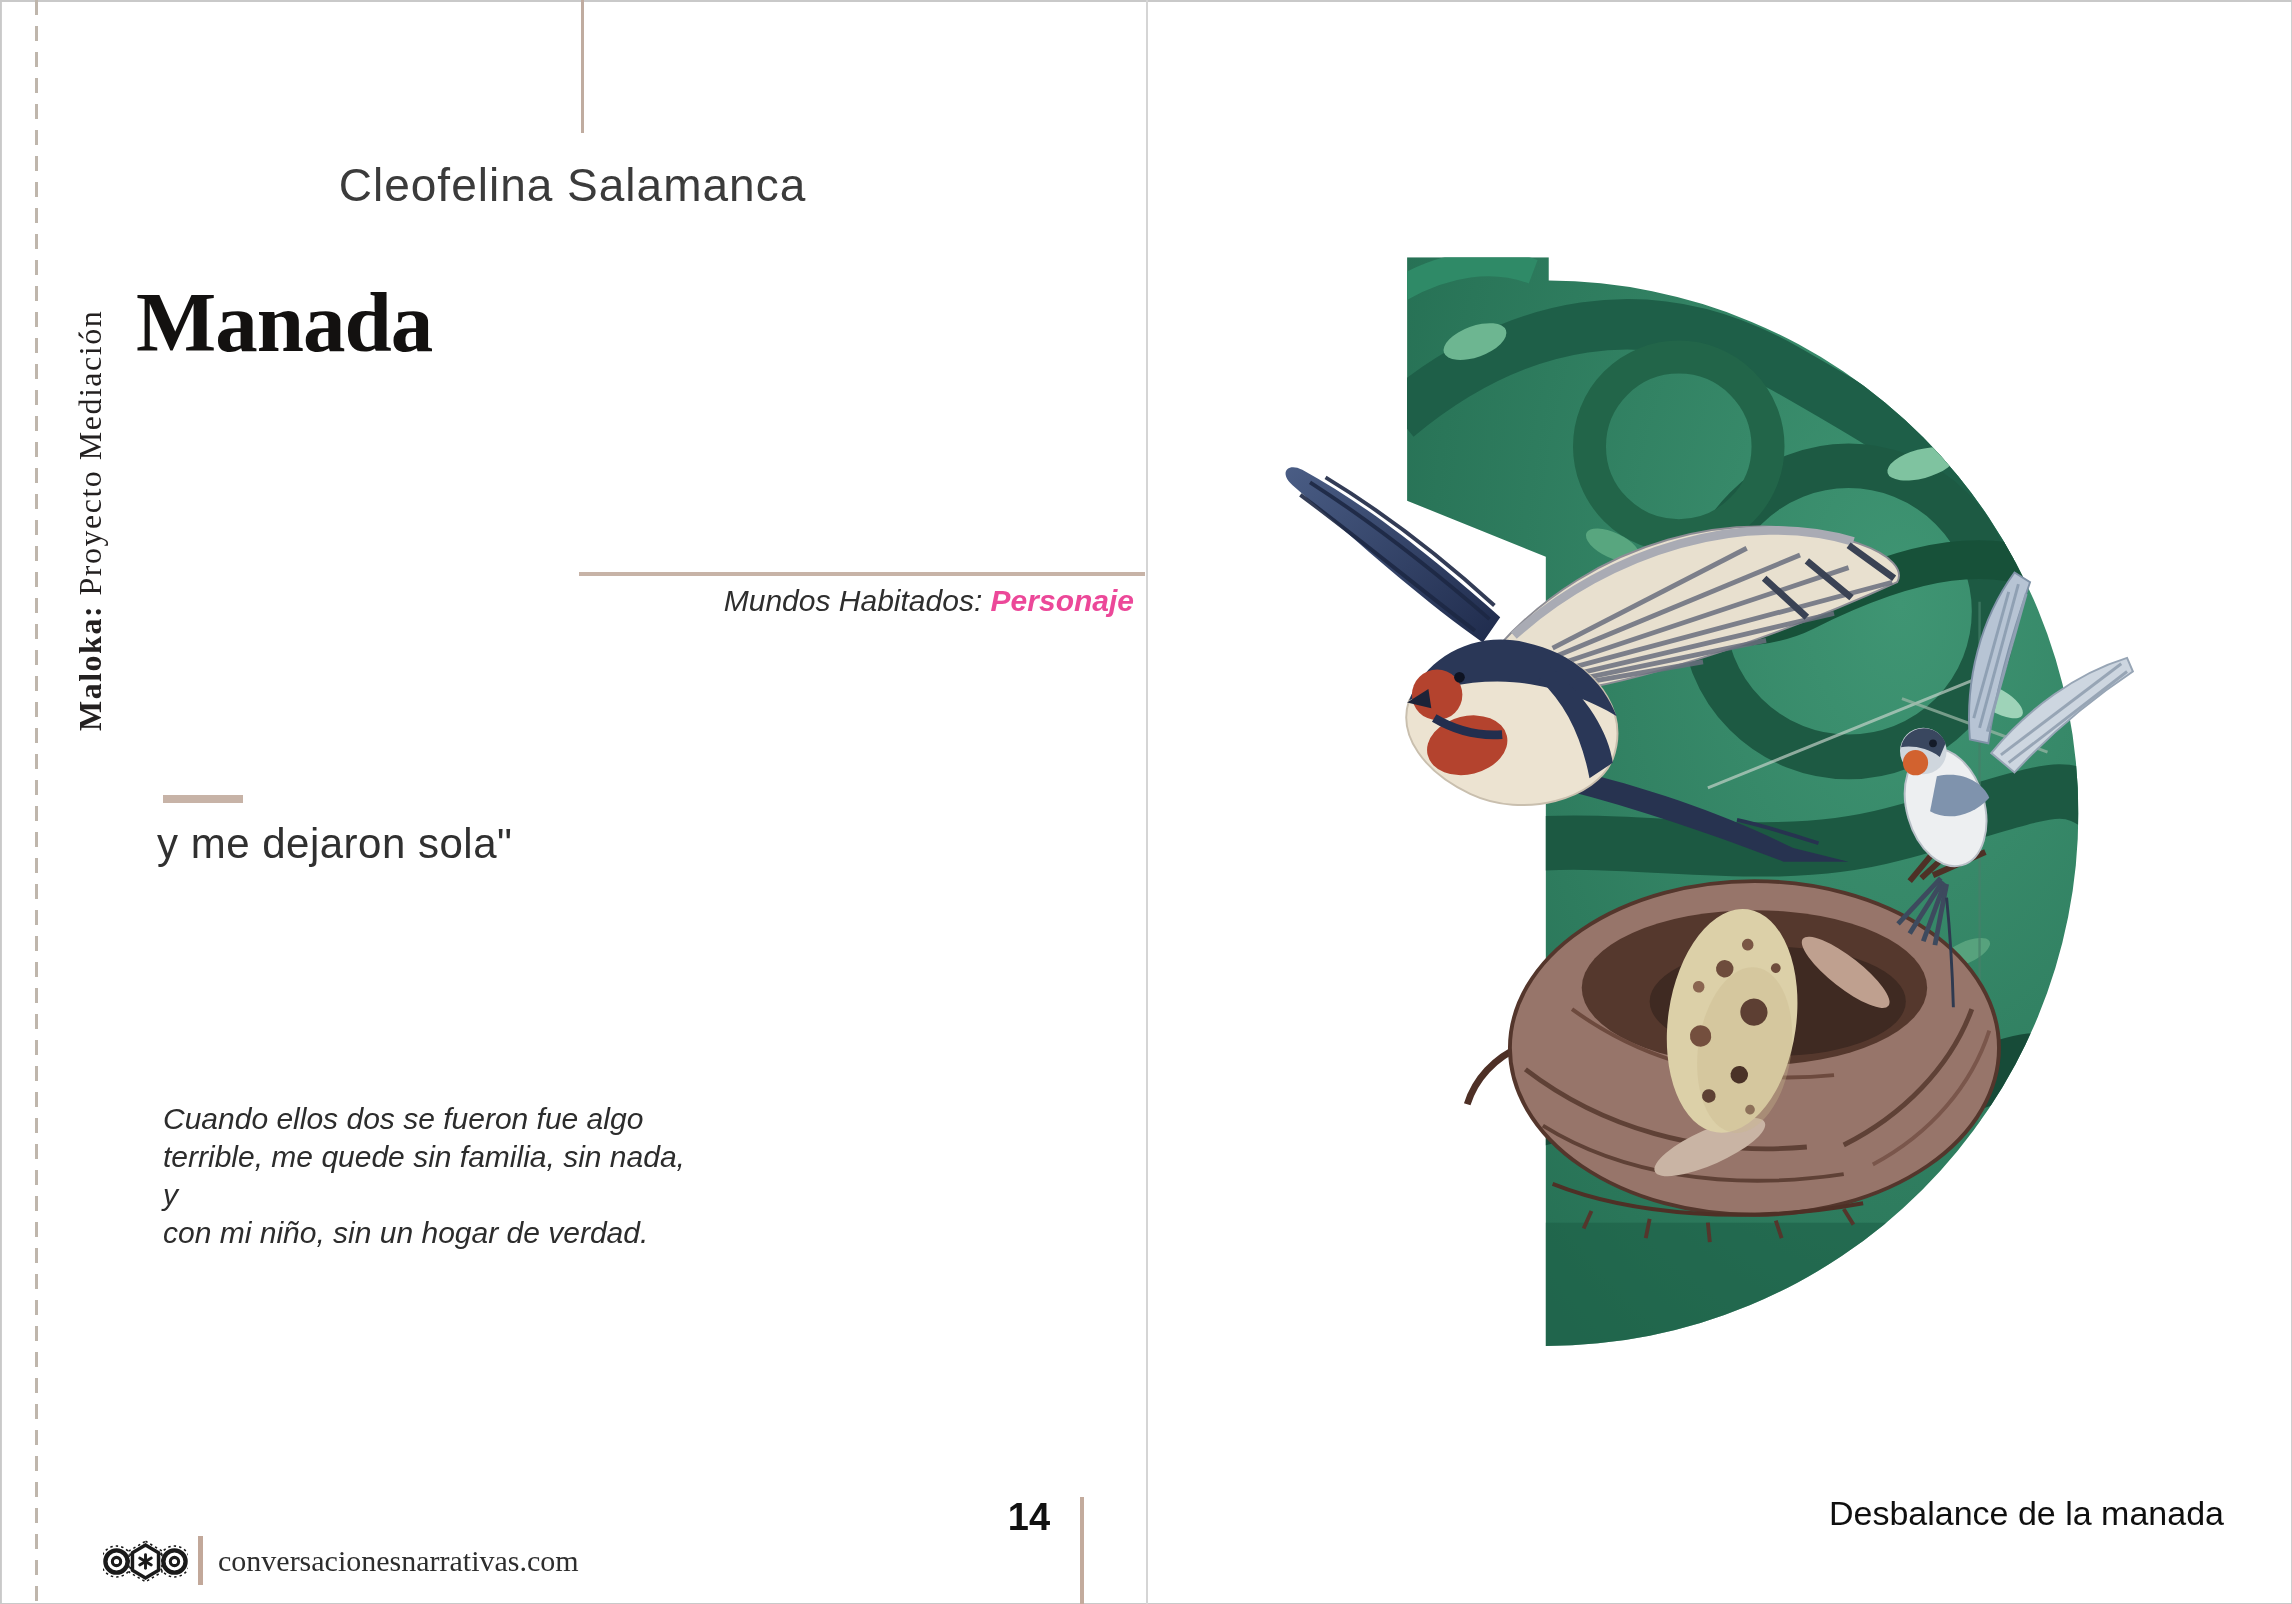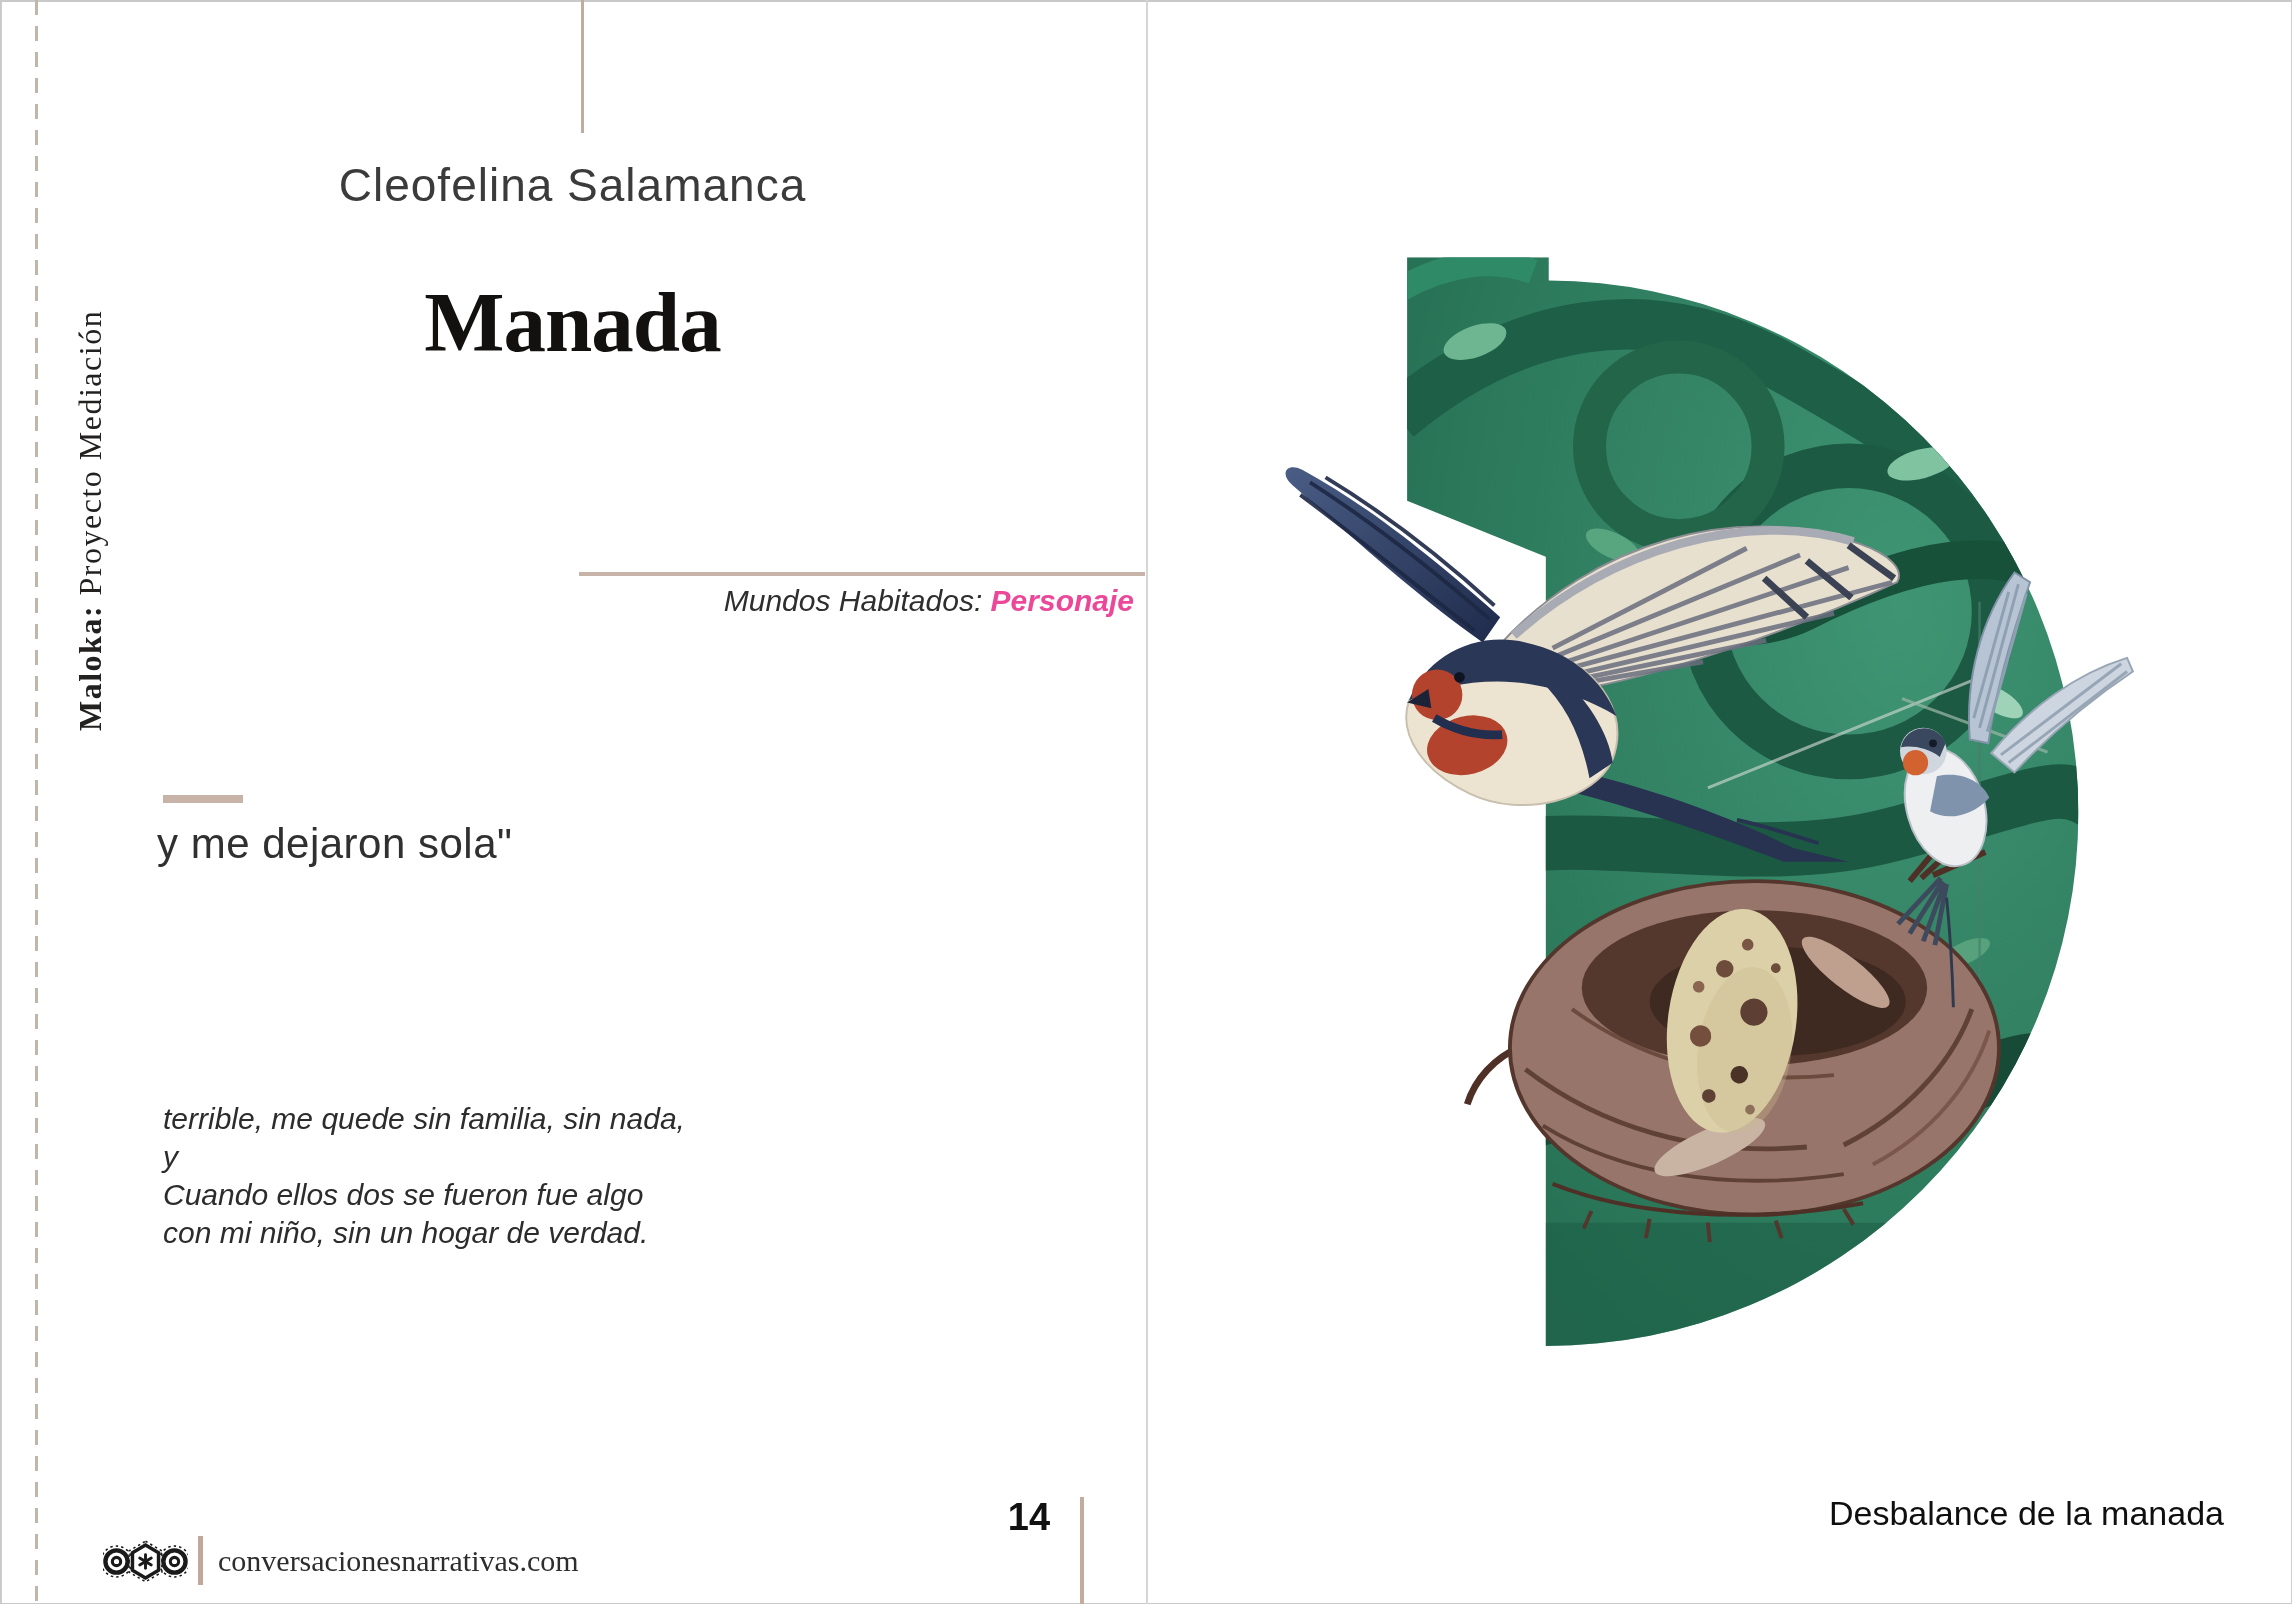--- a/index.html
+++ b/index.html
@@ -26,21 +26,21 @@
   .side-label .b{font-weight:bold;}
   .top-rule{
     position:absolute;left:581px;top:0;width:2.9px;height:133px;background:#c0aca0;
   }
   .author{
     position:absolute;left:233px;top:146px;width:679px;
     text-align:center;font-size:46px;font-weight:300;letter-spacing:1px;color:#3b3b3b;margin-top:12px;
   }
   .title{
     position:absolute;left:136px;top:274px;width:873px;margin:0;
-    text-align:center;font-family:"Liberation Serif", serif;
+    text-align:left;font-family:"Liberation Serif", serif;
     font-weight:bold;font-size:85px;line-height:96px;color:#131110;
     letter-spacing:-1px;
   }
   .kicker-rule{
     position:absolute;left:579px;top:572px;width:566px;height:3.9px;background:#c7b3a7;
   }
   .kicker{
     position:absolute;left:408px;top:584px;width:726px;
     text-align:right;font-style:italic;font-size:30px;color:#2e2e2e;font-weight:300;
   }
@@ -98,22 +98,22 @@
 
     <div class="kicker-rule"></div>
     <div class="kicker"><span>Mundos Habitados: </span><span class="emph">Personaje</span></div>
 
     <div class="quote-dash"></div>
     <div class="quote">
       <div>y me dejaron sola"</div>
     </div>
 
     <div class="para">
+      <div>Cuando ellos dos se fueron fue algo</div>
       <div>terrible, me quede sin familia, sin nada, y</div>
-      <div>Cuando ellos dos se fueron fue algo</div>
       <div>con mi niño, sin un hogar de verdad.</div>
     </div>
 
     <div class="page-number">14</div>
     <div class="pagenum-rule"></div>
 
     <div class="footer">
       <svg class="footer-logo" width="85" height="47" viewBox="0 0 88 48">
         <g stroke="#1a1a1a" fill="none">
           <circle cx="14" cy="24" r="16" stroke-width="1.6" stroke-dasharray="2.5 3.2"></circle>

